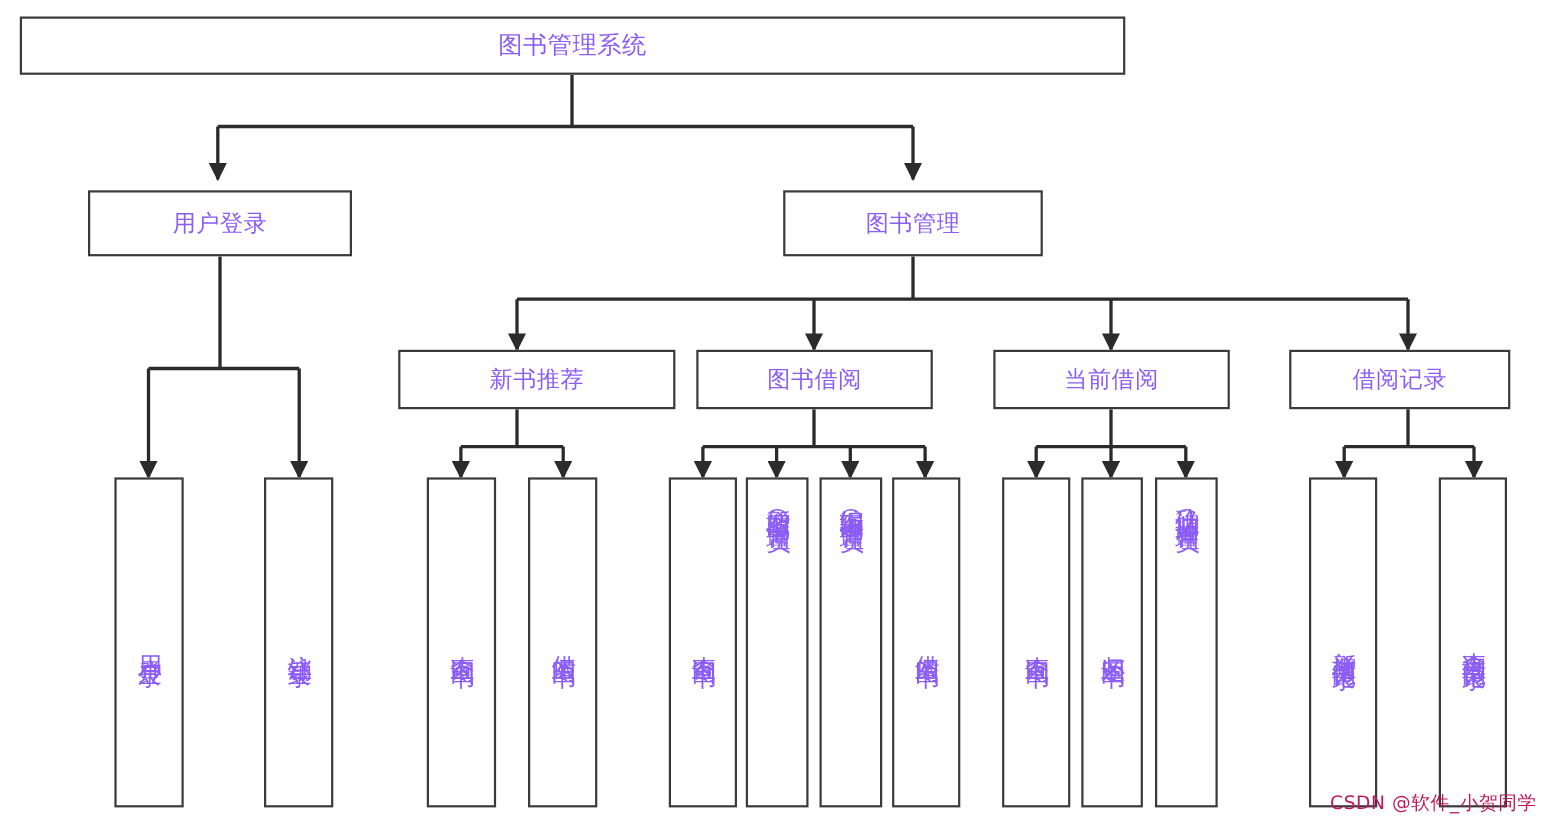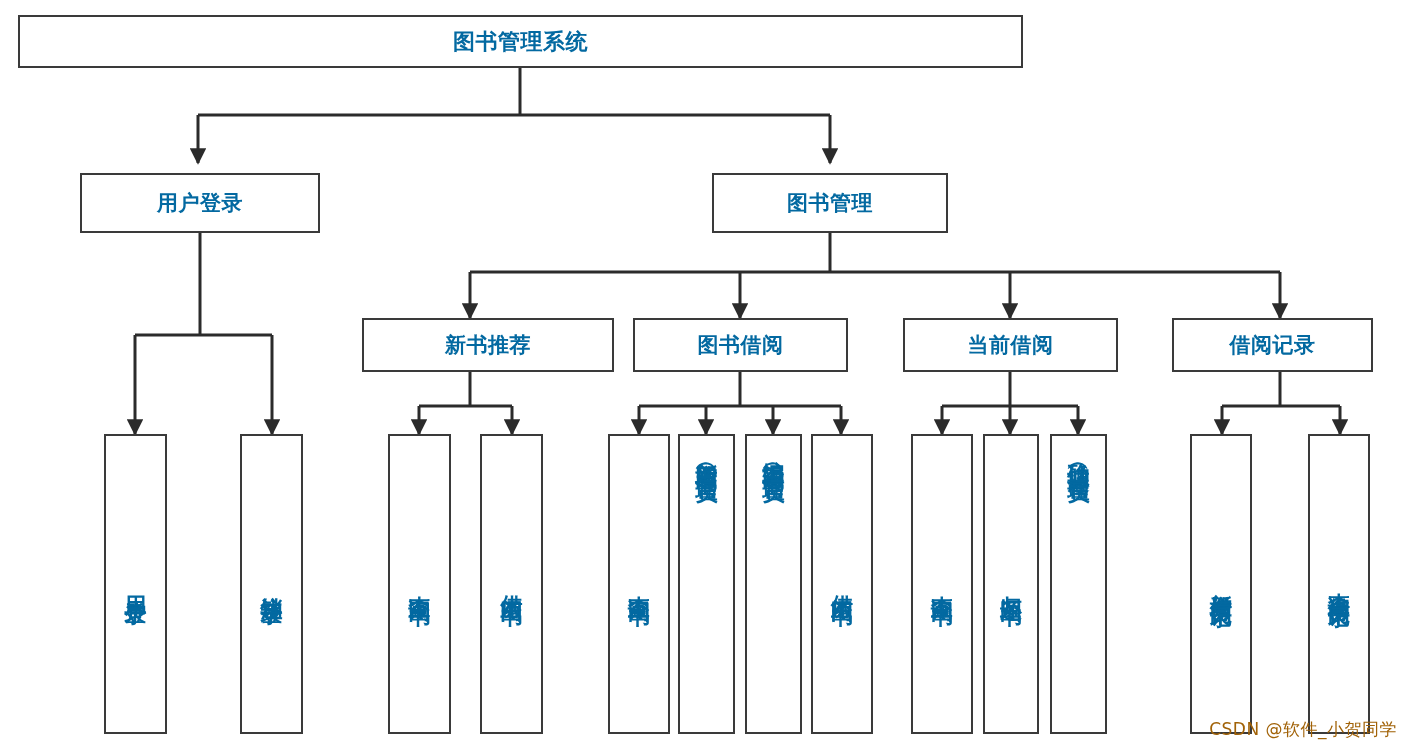--- a/index.html
+++ b/index.html
@@ -30,25 +30,24 @@
     position: absolute;
     box-sizing: border-box;
     background: #ffffff;
     border: 2px solid #3a3a3a;
     display: flex;
     align-items: center;
     justify-content: center;
     z-index: 2;
   }
   .node-label {
-    color: #0369a1;
+    color: #8b5cf6;
     line-height: 1.18;
     letter-spacing: 0.5px;
     white-space: nowrap;
-    font-weight: bold;
   }
   .node.horizontal .node-label {
     font-size: 21px;
   }
   .node.root .node-label {
     font-size: 22px;
   }
   .node.vertical {
     align-items: flex-start;
     justify-content: center;
@@ -65,21 +64,21 @@
   }
   .node.vertical.centered {
     align-items: center;
     padding-top: 0;
   }
   #watermark {
     position: absolute;
     right: 8px;
     bottom: 6px;
     font-size: 17px;
-    color: #a16207;
+    color: #be185d;
     letter-spacing: 0.5px;
     z-index: 5;
     white-space: nowrap;
   }
 </style>
 </head>
 <body>
 
 <div id="diagram-root">
 

